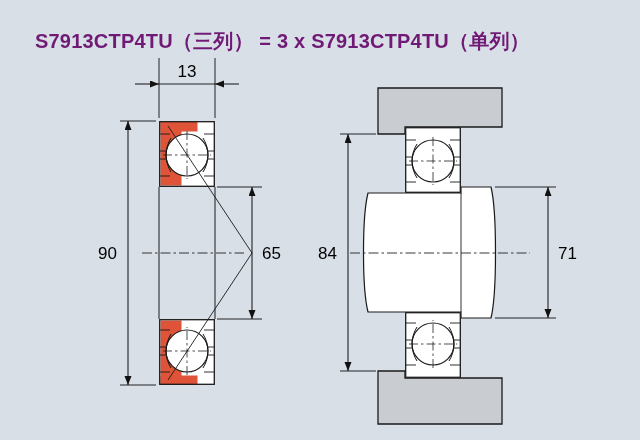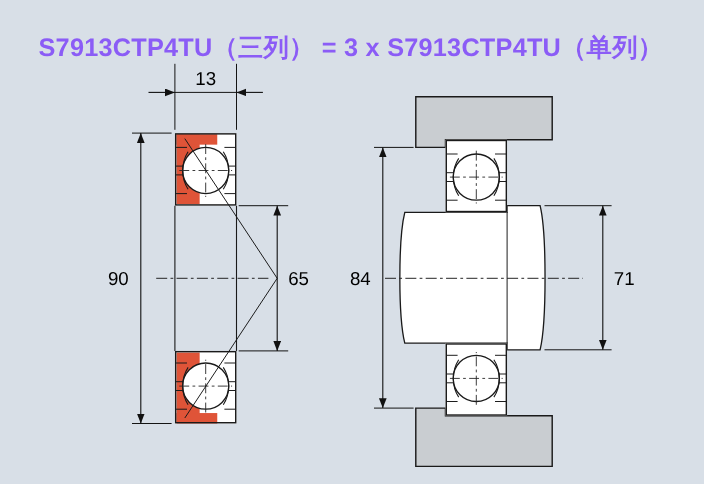--- a/index.html
+++ b/index.html
@@ -1,21 +1,21 @@
 <!DOCTYPE html>
 <html><head>
 <meta charset="utf-8">
 <style>
   html,body{margin:0;padding:0;}
   body{width:640px;height:440px;overflow:hidden;font-family:"Liberation Sans",sans-serif;}
   .stage{position:relative;width:640px;height:440px;}
   svg{display:block;}
   .title{
     position:absolute;left:35px;top:28px;width:580px;
-    font-size:23px;font-weight:600;color:#8b5cf6;letter-spacing:0.2px;
+    font-size:20px;font-weight:600;color:#701a75;letter-spacing:0.2px;
     font-family:"Liberation Sans",sans-serif;
   }
   .ln{stroke:#1a1a1a;fill:none;}
   .sw13{stroke-width:1.3;}
   .sw10{stroke-width:1;}
   .sw09{stroke-width:0.9;}
   .dim{stroke:#111;stroke-width:1;fill:none;}
   .ext{stroke:#111;stroke-width:0.9;fill:none;}
   .cl{stroke:#222;stroke-width:0.9;fill:none;stroke-dasharray:10 3 2.5 3;}
   .ball-cl{stroke:#222;stroke-width:0.8;fill:none;stroke-dasharray:9 3 2.5 3;}

